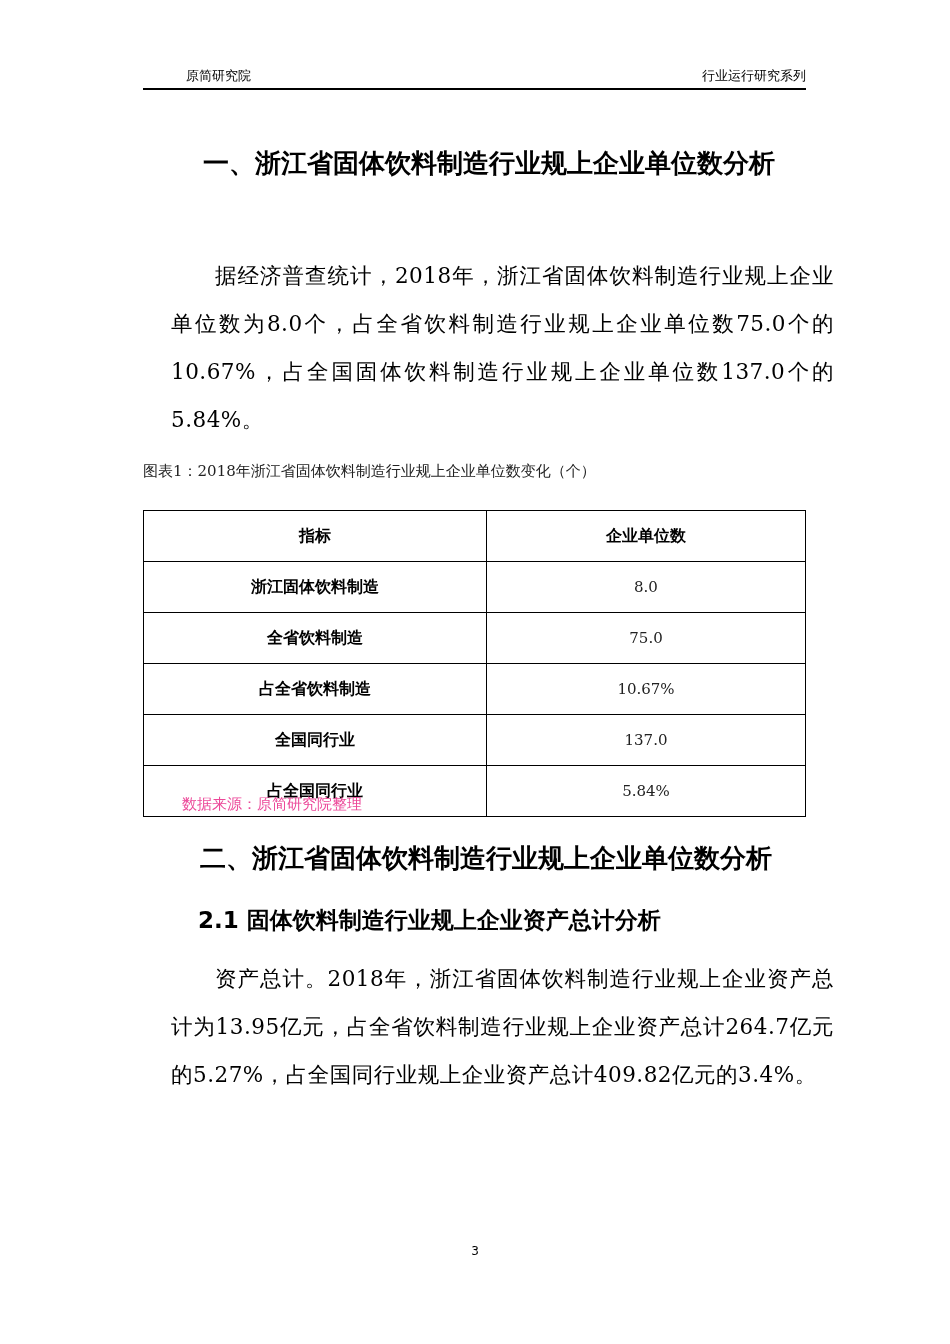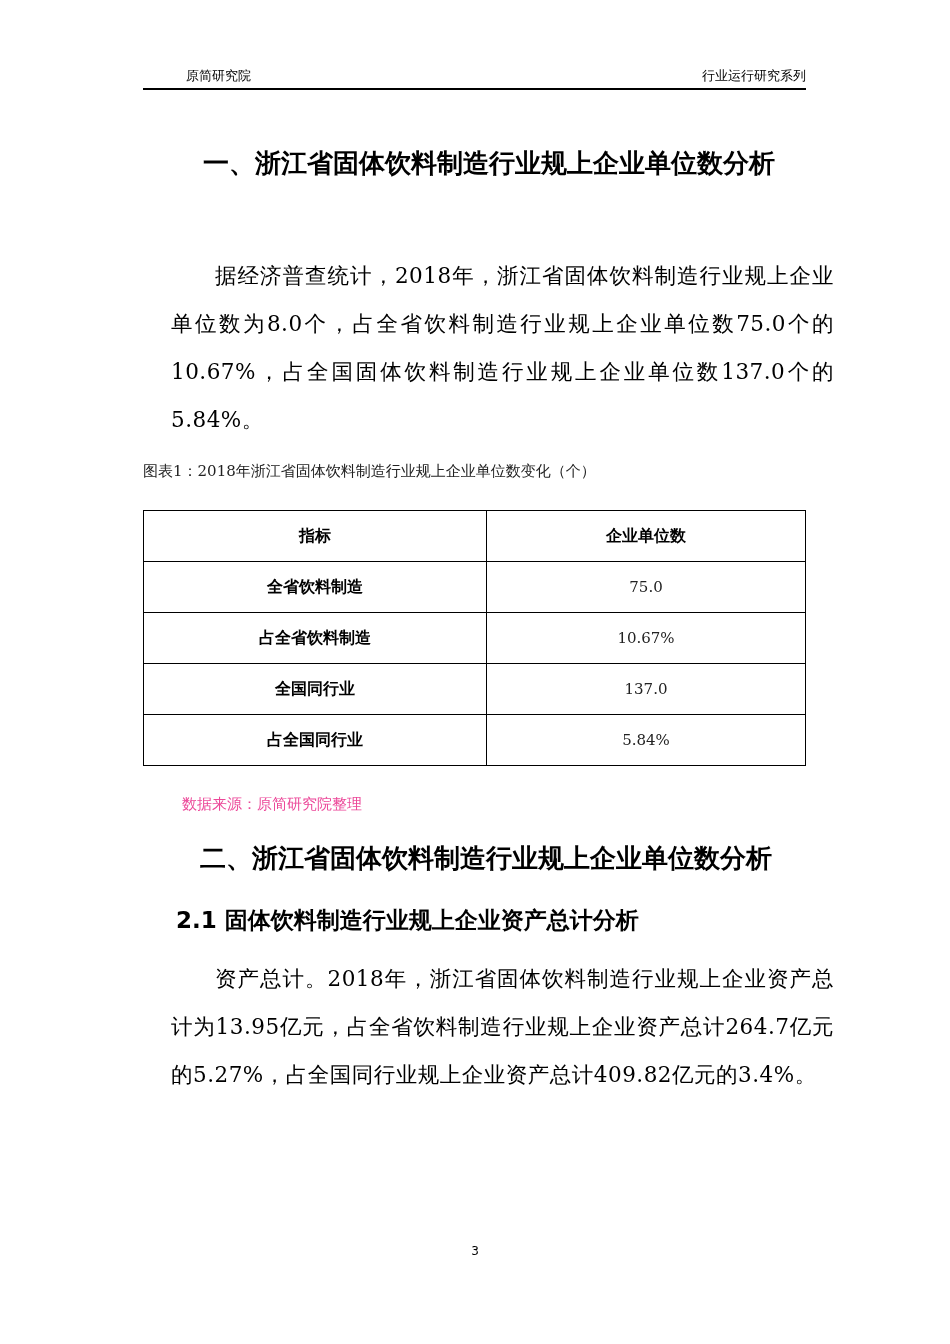--- a/index.html
+++ b/index.html
@@ -5,21 +5,21 @@
   html, body { margin: 0; padding: 0; background: #ffffff; }
   body { width: 950px; height: 1344px; position: relative; overflow: hidden; color: #000; }
   .header { position: absolute; left: 143px; top: 66px; width: 663px; height: 22px; border-bottom: 2px solid #000;
     font-family: "DejaVu Sans", sans-serif; font-size: 13px; }
   .header .left { position: absolute; left: 8px; top: 1px; margin-left: 35px; }
   .header .right { position: absolute; right: 0; top: 1px; }
   .h1 { position: absolute; left: 143px; font-family: "DejaVu Sans", sans-serif; font-weight: bold; font-size: 26px;
     line-height: 54px; width: 663px; }
   .h1-a { top: 136px; text-indent: 60px; }
   .h2 { position: absolute; left: 200px; top: 838px; font-family: "DejaVu Sans", sans-serif; font-weight: bold; font-size: 26px; line-height: 40px; }
-  .h3 { position: absolute; left: 176px; top: 900px; font-family: "DejaVu Sans", sans-serif; font-weight: bold; font-size: 23px; line-height: 40px; }
+  .h3 { position: absolute; left: 198px; top: 900px; font-family: "DejaVu Sans", sans-serif; font-weight: bold; font-size: 23px; line-height: 40px; }
   .para { position: absolute; left: 143px; width: 663px; font-family: "DejaVu Serif", serif; font-size: 21.5px;
     line-height: 48px; text-align: justify; text-indent: 44px; letter-spacing: 0.5px; margin-left: 28px; }
   .p1 { top: 252px; }
   .p2 { top: 955px; }
   .caption { position: absolute; left: 143px; width: 663px; top: 462px; text-align: left; font-family: "DejaVu Serif", serif;
     font-size: 15px; color: #222; }
   table.data { position: absolute; left: 143px; top: 510px; width: 663px; border-collapse: collapse; }
   table.data td, table.data th { border: 1px solid #000; height: 50px; text-align: center; vertical-align: middle; padding: 0; }
   table.data th { font-family: "DejaVu Sans", sans-serif; font-weight: bold; font-size: 16px; }
   table.data td.label { font-family: "DejaVu Sans", sans-serif; font-weight: bold; font-size: 16px; width: 342px; }
@@ -43,20 +43,24 @@
 
 <table class="data">
   <thead>
     <tr>
       <th>指标</th>
       <th>企业单位数</th>
     </tr>
   </thead>
   <tbody>
     <tr>
+      <td class="label">浙江固体饮料制造</td>
+      <td class="val">8.0</td>
+    </tr>
+    <tr>
       <td class="label">全省饮料制造</td>
       <td class="val">75.0</td>
     </tr>
     <tr>
       <td class="label">占全省饮料制造</td>
       <td class="val">10.67%</td>
     </tr>
     <tr>
       <td class="label">全国同行业</td>
       <td class="val">137.0</td>

